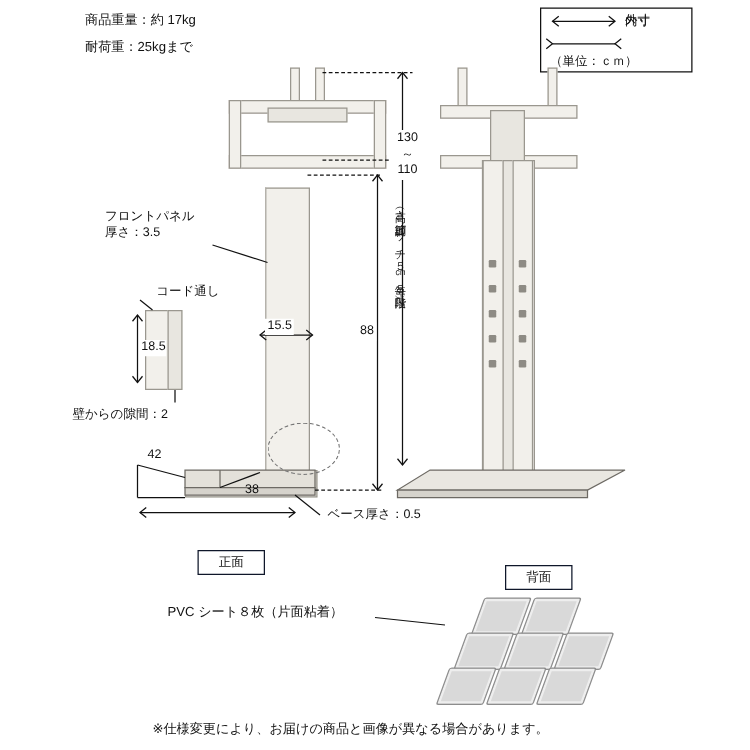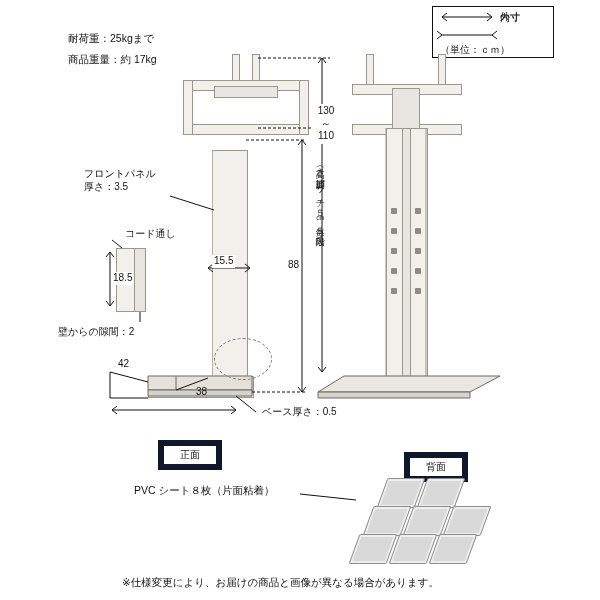--- a/index.html
+++ b/index.html
@@ -13,33 +13,33 @@
   }
   .root{position:relative;width:600px;height:600px;}
   .abs{position:absolute;}
   .t{font-size:10px;line-height:1.25;white-space:pre;}
   .t11{font-size:10.5px;}
   .t9{font-size:9px;}
   .vert{writing-mode:vertical-rl;text-orientation:upright;white-space:pre;}
   .panel{background:#f2f0eb;border:1px solid #9a978f;}
   .panel2{background:#e8e6e0;border:1px solid #9a978f;}
   .panel3{background:#dedbd4;border:1px solid #9a978f;}
-  .lbl-box{border:6px solid #0f172a;background:#fff;text-align:center;font-size:10px;padding:2px 0;}
+  .lbl-box{border:1px solid #0f172a;background:#fff;text-align:center;font-size:10px;padding:2px 0;}
   svg{position:absolute;left:0;top:0;overflow:visible;}
   .circle-dash{position:absolute;border:1px dashed #777;border-radius:50%;}
   .tile{position:absolute;background:#d9d9d9;border:1px solid #8d8d8d;border-radius:2px;
         box-shadow:inset 0 0 0 2px #eeeeee;}
   .footer{position:absolute;font-size:10.5px;}
 </style>
 </head>
 <body>
 
 <div class="root">
 
-  <div class="abs t t11" style="left:68px;top:10px;margin-top:43px;">商品重量：約 17kg</div>
+  <div class="abs t t11" style="left:68px;top:10px;">商品重量：約 17kg</div>
   <div class="abs t t11" style="left:68px;top:32px;">耐荷重：25kgまで</div>
 
   <div class="abs" style="left:432px;top:6px;width:120px;height:50px;border:1px solid #111;"></div>
   <svg width="600" height="600" style="left:0;top:0;pointer-events:none;">
 
     <g stroke="#111" stroke-width="1" fill="none">
       <line x1="442" y1="17" x2="492" y2="17"></line>
       <polyline points="447,13 442,17 447,21"></polyline>
       <polyline points="487,13 492,17 487,21"></polyline>
 

